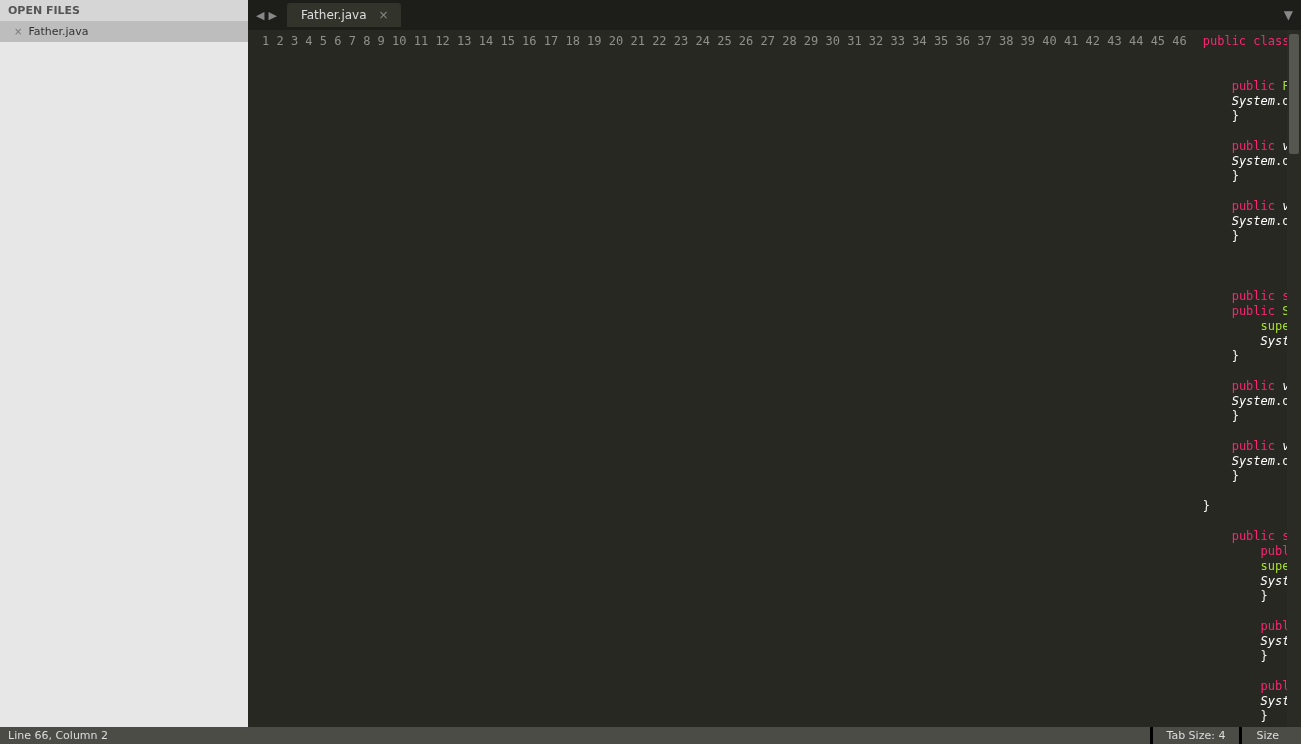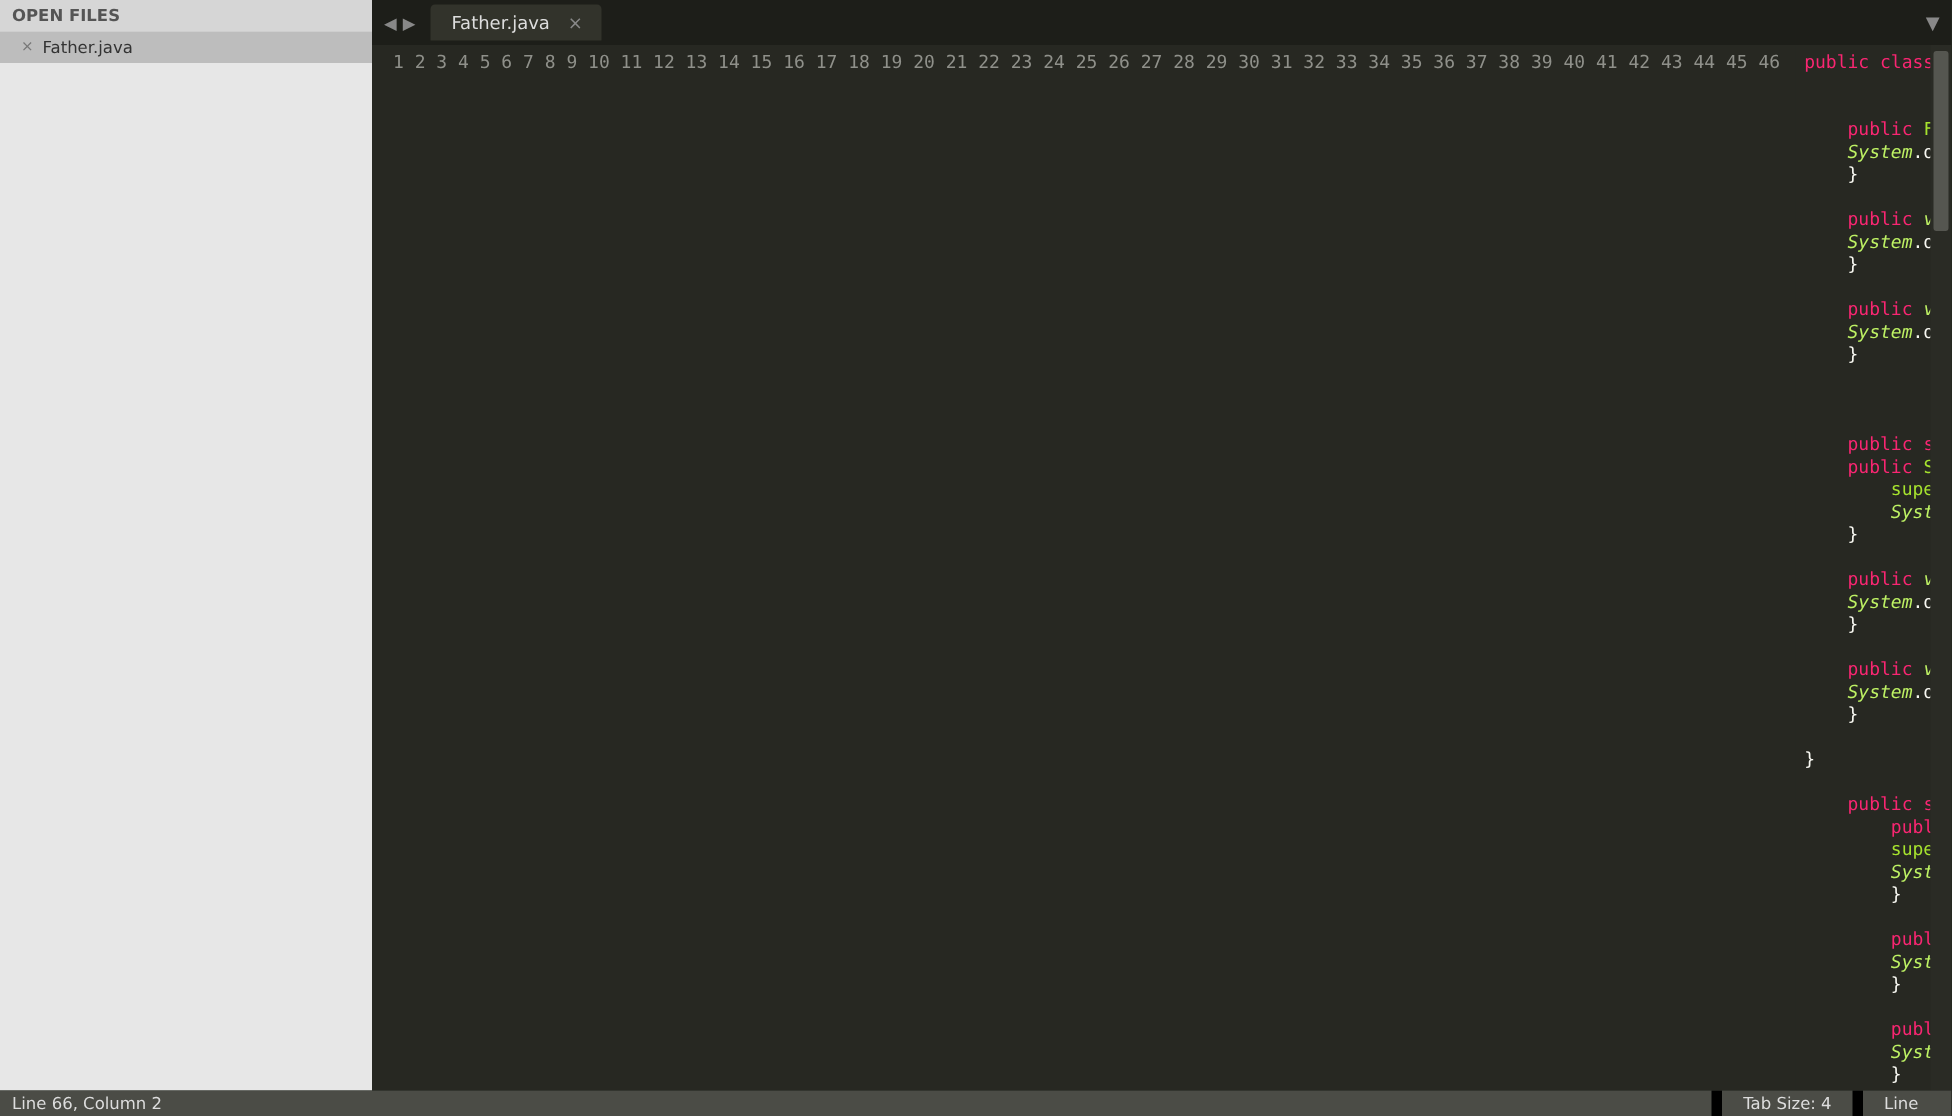--- a/index.html
+++ b/index.html
@@ -16,24 +16,24 @@
   .tab { display:flex; align-items:center; gap:12px; background:#32332b; color:#ddd; padding:5px 12px 5px 14px; margin-left:8px; border-radius:3px 3px 0 0; font-size:12px; }
   .tab .tab-close { color:#888; font-size:12px; }
   .overflow-chevron { position:absolute; right:8px; color:#888; font-size:12px; }
   .code-area { flex:1; display:flex; overflow:hidden; position:relative; }
   .gutter { background:#272822; color:#8f908a; padding:4px 10px 4px 14px; font-family:"DejaVu Sans Mono","Consolas",monospace; font-size:12px; line-height:15px; user-select:none; }
   .code { flex:1; background:#272822; color:#f8f8f2; font-family:"DejaVu Sans Mono","Consolas",monospace; font-size:12px; line-height:15px; padding:4px 0 4px 6px; white-space:pre; overflow:hidden; }
   .scrollbar-track { width:14px; background:#2a2b25; position:relative; }
   .scrollbar-thumb { position:absolute; left:2px; right:2px; top:4px; height:120px; background:#555650; border-radius:2px; }
   .statusbar { display:flex; align-items:center; background:#4b4c46; color:#ddd; height:17px; font-size:11px; padding:0 8px; }
   .statusbar .spacer { flex:1; }
-  .statusbar .cell { padding:0 14px; border-left:7px solid #000000; height:100%; display:flex; align-items:center; }
+  .statusbar .cell { padding:0 14px; border-left:3px solid #000000; height:100%; display:flex; align-items:center; }
   
   .kw   { color:#f92672; }     
-  .type { color:#bef264; font-style:italic; } 
+  .type { color:#ffffff; font-style:italic; } 
   .name { color:#a6e22e; }     
   .pln  { color:#f8f8f2; }     
 </style>
 </head>
 <body>
 
 <div class="app">
   <div class="main">
 
     <div class="sidebar">
@@ -109,15 +109,15 @@
         </div>
       </div>
     </div>
 
   </div>
 
   <div class="statusbar">
     <span>Line 66, Column 2</span>
     <span class="spacer"></span>
     <span class="cell">Tab Size: 4</span>
-    <span class="cell">Line</span>
+    <span class="cell">Size</span>
   </div>
 </div>
 
 </body></html>

